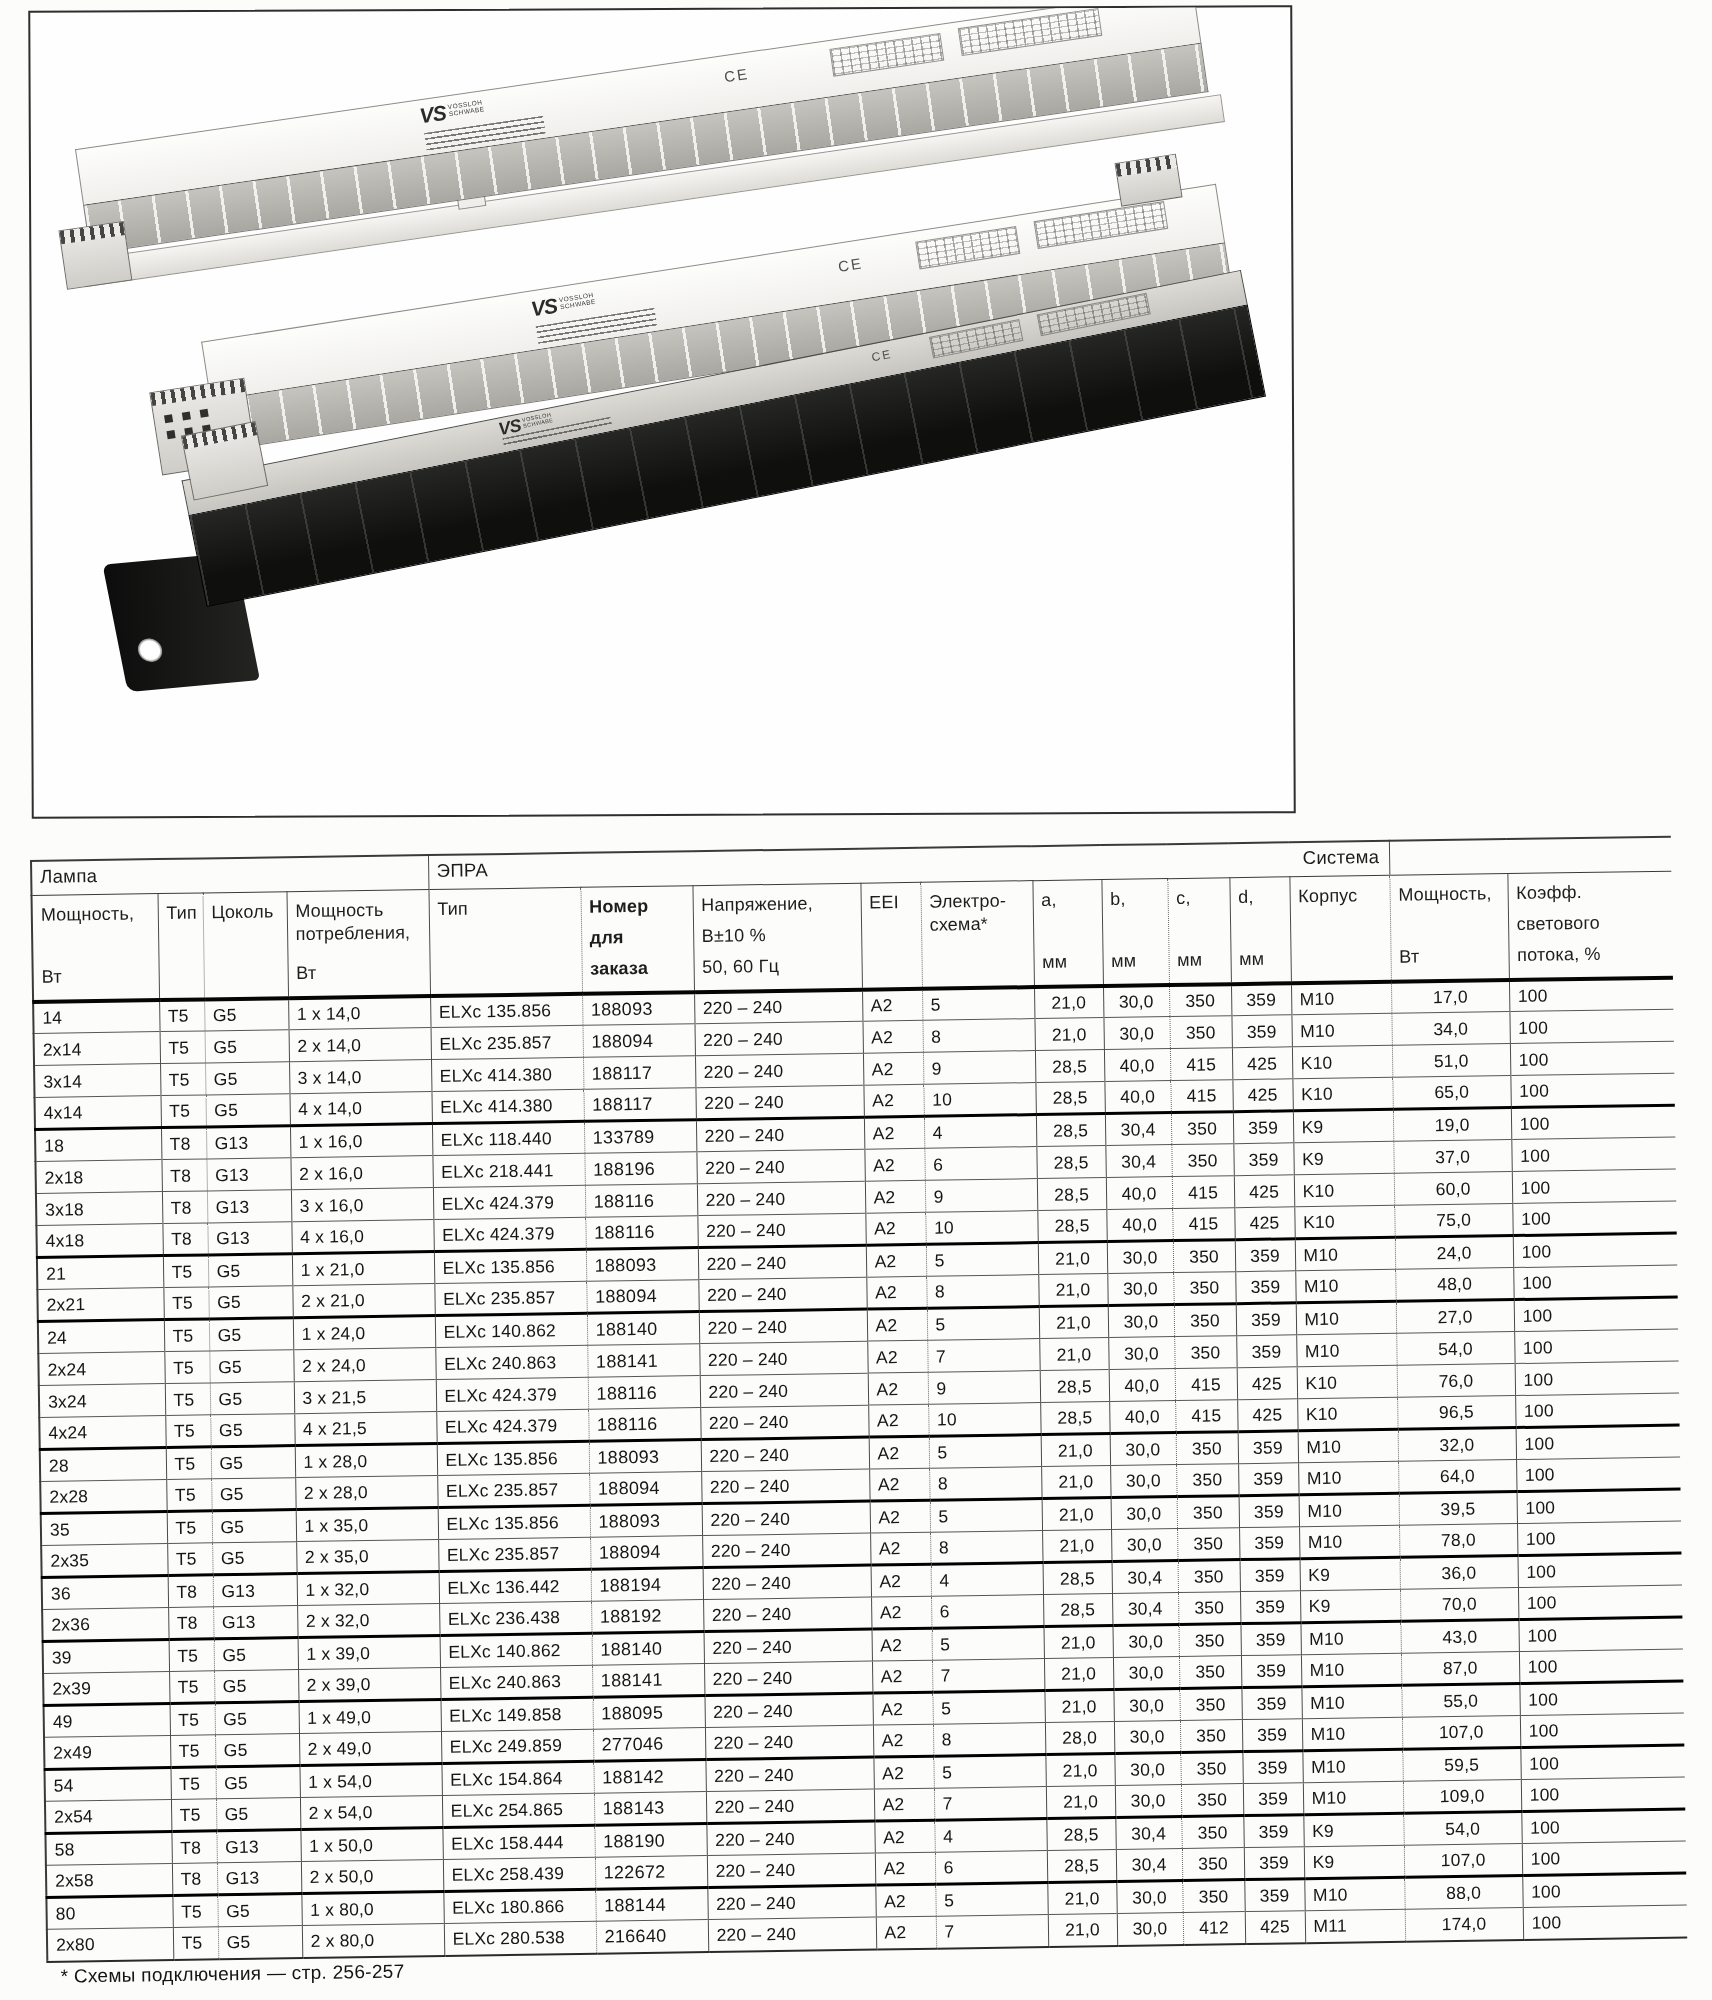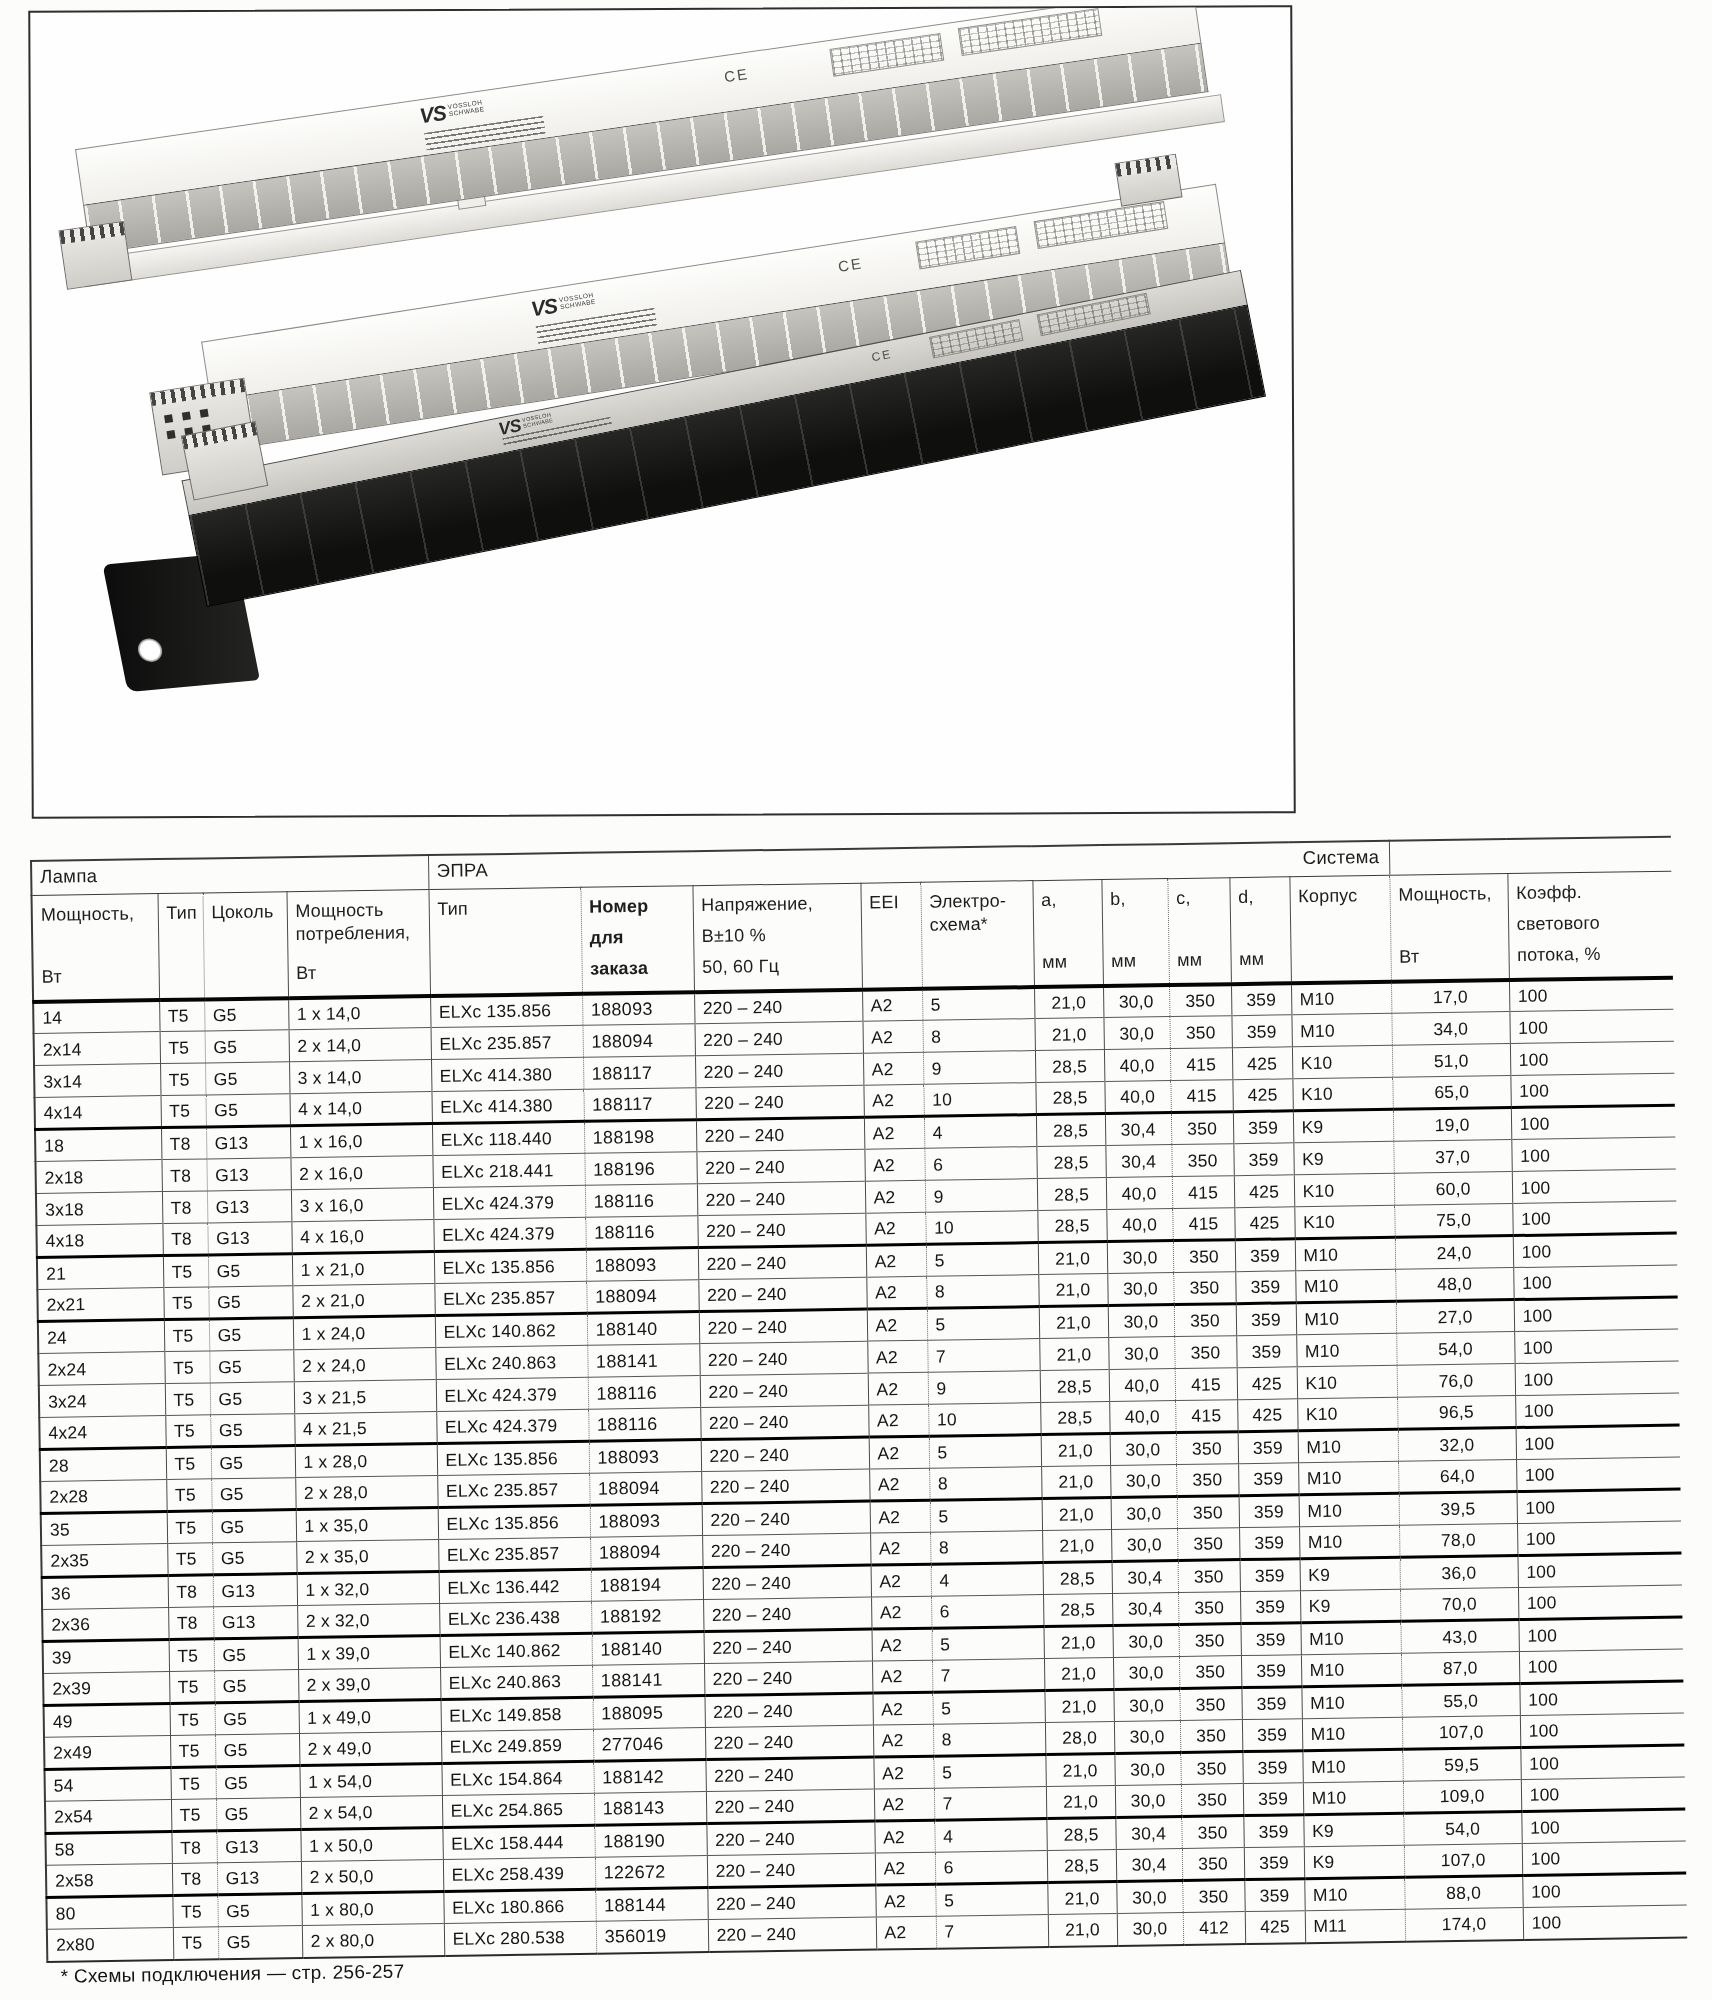--- a/index.html
+++ b/index.html
@@ -476,21 +476,21 @@
             <td class="dcell">K10</td>
             <td class="dcell dotted ctr">65,0</td>
             <td class="dcell">100</td>
           </tr>
           <tr class="group-start">
             <td class="dcell">18</td>
             <td class="dcell">T8</td>
             <td class="dcell dotted">G13</td>
             <td class="dcell">1 x 16,0</td>
             <td class="dcell">ELXc 118.440</td>
-            <td class="dcell dotted"><b>188198</b></td>
+            <td class="dcell dotted"><b>133789</b></td>
             <td class="dcell">220 – 240</td>
             <td class="dcell">A2</td>
             <td class="dcell dotted">4</td>
             <td class="dcell ctr">28,5</td>
             <td class="dcell ctr">30,4</td>
             <td class="dcell dotted ctr">350</td>
             <td class="dcell ctr">359</td>
             <td class="dcell">K9</td>
             <td class="dcell dotted ctr">19,0</td>
             <td class="dcell">100</td>
@@ -926,21 +926,21 @@
             <td class="dcell">M10</td>
             <td class="dcell dotted ctr">88,0</td>
             <td class="dcell">100</td>
           </tr>
           <tr>
             <td class="dcell">2x80</td>
             <td class="dcell">T5</td>
             <td class="dcell dotted">G5</td>
             <td class="dcell">2 x 80,0</td>
             <td class="dcell">ELXc 280.538</td>
-            <td class="dcell dotted"><b>356019</b></td>
+            <td class="dcell dotted"><b>216640</b></td>
             <td class="dcell">220 – 240</td>
             <td class="dcell">A2</td>
             <td class="dcell dotted">7</td>
             <td class="dcell ctr">21,0</td>
             <td class="dcell ctr">30,0</td>
             <td class="dcell dotted ctr">412</td>
             <td class="dcell ctr">425</td>
             <td class="dcell">M11</td>
             <td class="dcell dotted ctr">174,0</td>
             <td class="dcell">100</td>

